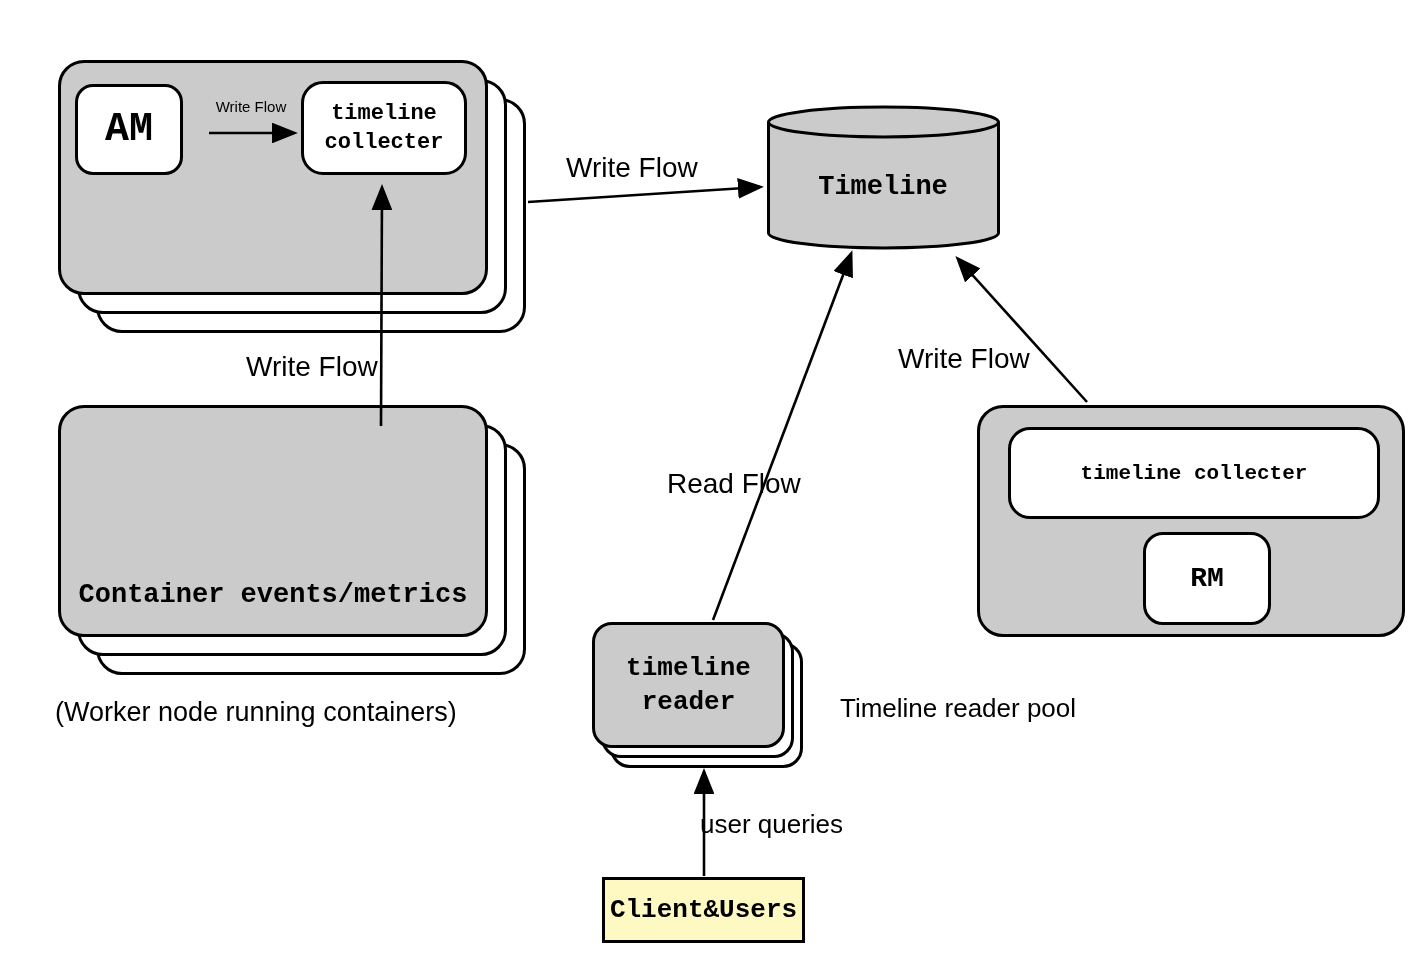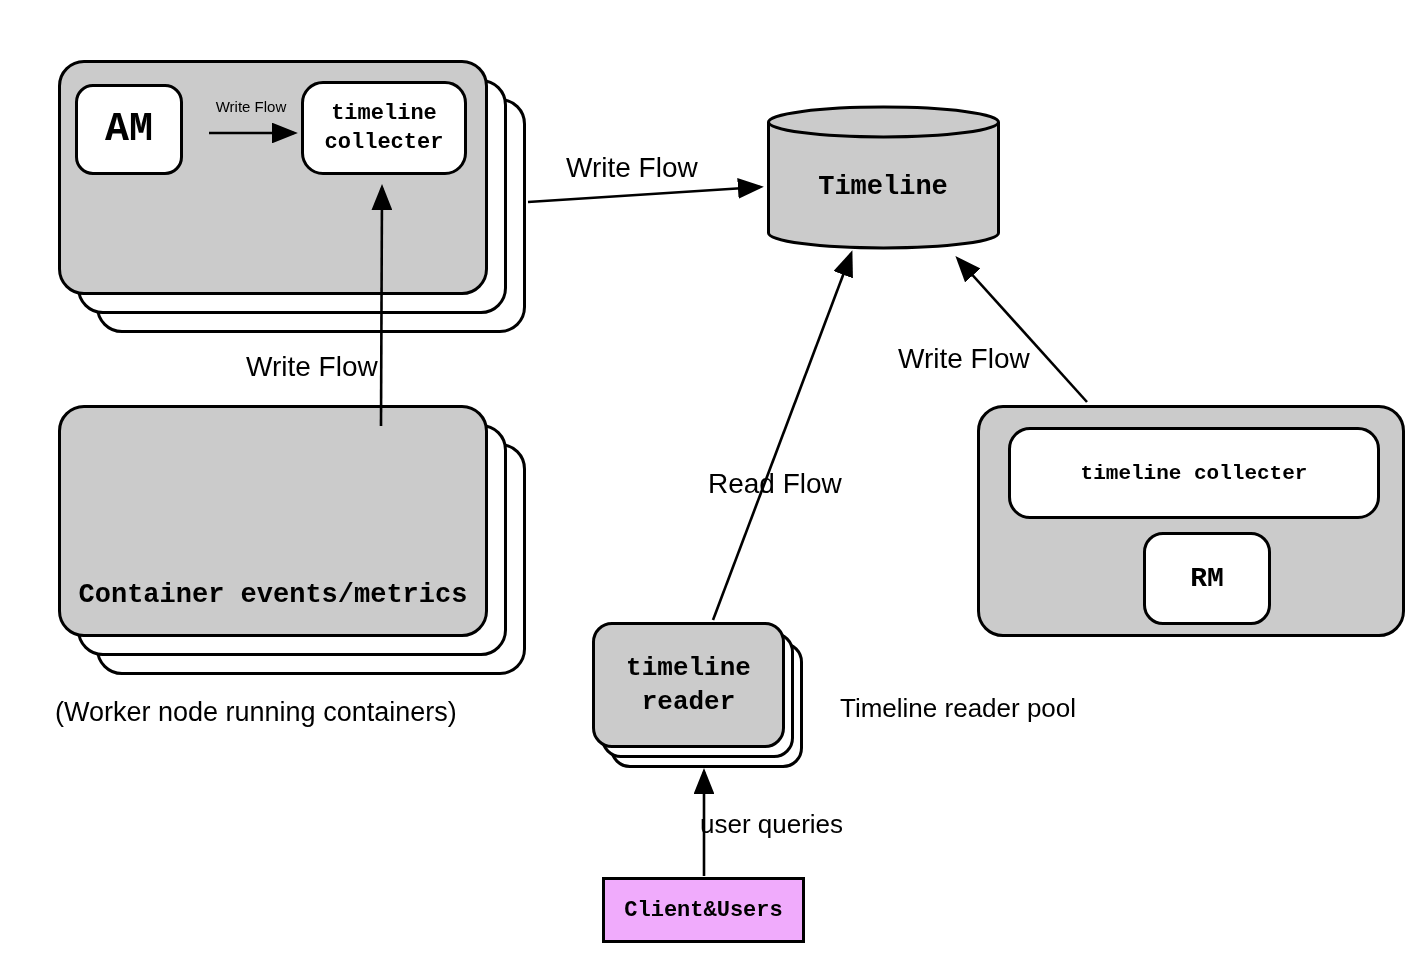--- a/index.html
+++ b/index.html
@@ -89,38 +89,38 @@
 
   <div class="stack z1" style="left:610px; top:642px; width:193px; height:126px; border-radius:20px;"></div>
   <div class="stack z1" style="left:601px; top:632px; width:193px; height:126px; border-radius:20px;"></div>
   <div class="gbox mono center-text z2" style="left:592px; top:622px; width:193px; height:126px; border-radius:20px; font-size:26px; line-height:34px;">
     <span class="preline">timeline
 reader</span>
   </div>
 
   <div class="label sans z2" style="left:840px; top:694px; font-size:26px;">Timeline reader pool</div>
 
-  <div class="label sans z5" style="left:708px; top:468px; font-size:28px;">Read Flow</div>
+  <div class="label sans z5" style="left:667px; top:468px; font-size:28px;">Read Flow</div>
 
   <div class="label sans z5" style="left:700px; top:810px; font-size:26px;">user queries</div>
 
   <div class="gbox z2" style="left:977px; top:405px; width:428px; height:232px;"></div>
 
   <div class="wbox mono z3" style="left:1008px; top:427px; width:372px; height:92px; border-radius:22px; font-size:21px;">
     <span>timeline collecter</span>
   </div>
 
   <div class="wbox mono z3" style="left:1143px; top:532px; width:128px; height:93px; border-radius:20px; font-size:28px;">
     <span>RM</span>
   </div>
 
   <div class="label sans z5" style="left:898px; top:343px; font-size:28px;">Write Flow</div>
 
 
-  <div class="abs mono center-text z2" style="left:602px; top:877px; width:203px; height:66px; background:#f0abfc; border:3px solid #000; font-size:22px;">
+  <div class="abs mono center-text z2" style="left:602px; top:877px; width:203px; height:66px; background:#fef9c3; border:3px solid #000; font-size:26px;">
     <span>Client&amp;Users</span>
   </div>
 
   <svg id="arrow-overlay" viewBox="0 0 1422 958" xmlns="http://www.w3.org/2000/svg">
     <defs>
       <marker id="ah" markerWidth="10" markerHeight="8" refX="8.5" refY="4" orient="auto" markerUnits="strokeWidth">
         <path d="M0,0 L10,4 L0,8 Z" fill="#000"></path>
       </marker>
     </defs>
 

